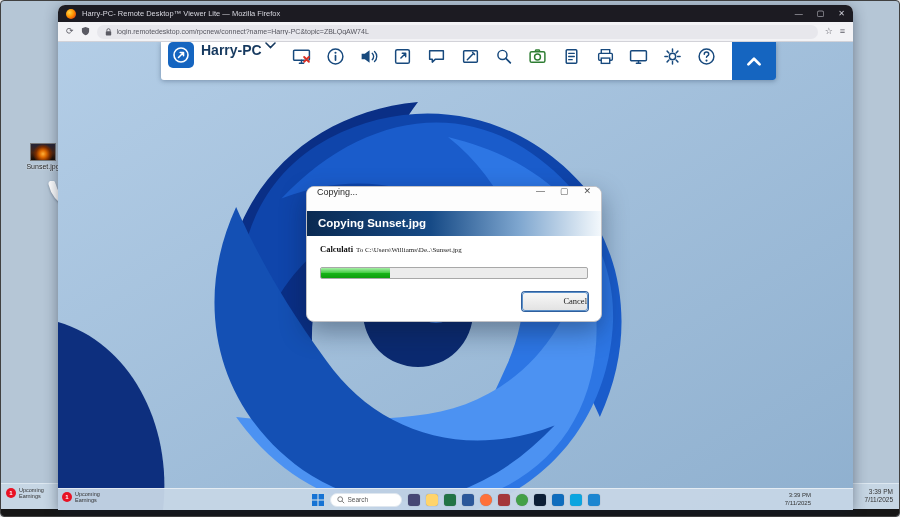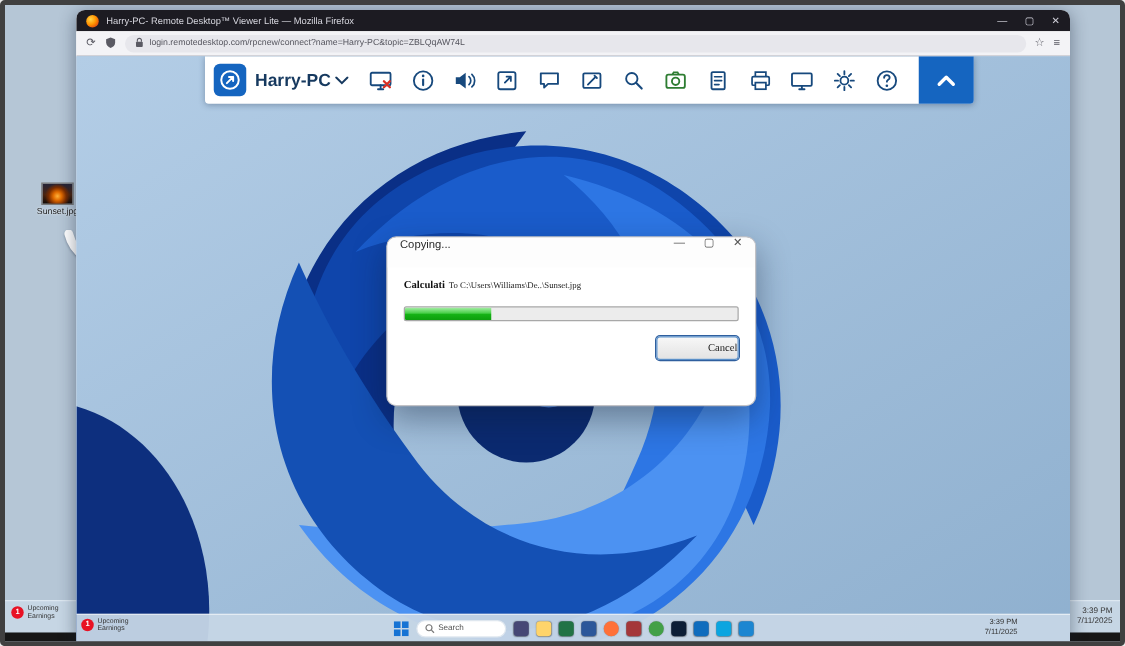--- a/index.html
+++ b/index.html
@@ -1,19 +1,19 @@
 <!DOCTYPE html>
 <html><head>
 <meta charset="utf-8">
 <style>
   html,body{margin:0;padding:0;background:#e8e8e8;}
   *{box-sizing:border-box;}
   .screen{position:relative;width:900px;height:517px;margin:0 auto;overflow:hidden;
           font-family:"Liberation Sans",sans-serif;background:#b5c6d6;
-          border:4px solid #404040;border-radius:4px;padding-left:40px;}
+          border:1px solid #404040;border-radius:4px;padding-left:40px;}
 
   
   .desktop-icon{position:absolute;left:18px;top:142px;width:48px;text-align:center;z-index:1;cursor:default;}
   .desktop-icon .thumb{width:26px;height:18px;margin:0 auto;border:1px solid #777;
      background:
        radial-gradient(circle at 50% 62%, #ffb23a 0%, #e06a00 22%, #7a2d00 45%, rgba(0,0,0,0) 65%),
        linear-gradient(#242438 0%, #4a2410 55%, #120a05 100%);}
   .desktop-icon .label{font-size:7px;color:#1d1d1d;margin-top:2px;text-shadow:0 0 2px #fff;}
   .drag-arrow{position:absolute;left:44px;top:180px;z-index:1;filter:drop-shadow(0 1px 1px rgba(60,70,90,.45));}
 
@@ -40,21 +40,21 @@
       padding:0 8px;gap:7px;}
   .nicon{font-size:9px;color:#5a5a63;line-height:1;cursor:pointer;}
   .urlbar{flex:1;height:14px;background:#e7e7ec;border-radius:7px;display:flex;align-items:center;
       gap:4px;padding:0 7px;cursor:text;}
   .urlbar .url{font-size:7px;color:#55555e;white-space:nowrap;overflow:hidden;}
   .content{position:relative;height:468px;overflow:hidden;background:#9fbcd8;}
   .wallpaper{position:absolute;inset:0;}
 
   
   .rd-toolbar{position:absolute;left:103px;top:0;width:615px;height:38px;background:#fff;z-index:4;
-      display:flex;align-items:center;padding-left:7px;border-radius:0 0 3px 3px;
+      display:flex;align-items:flex-start;padding-left:7px;border-radius:0 0 3px 3px;
       box-shadow:0 1px 5px rgba(20,40,70,.35);}
   .rd-logo{width:26px;height:26px;border-radius:5px;background:#1565c0;display:flex;align-items:center;
       justify-content:center;flex:0 0 auto;}
   .hostname{font-size:14px;font-weight:bold;color:#16395f;margin-left:7px;cursor:pointer;white-space:nowrap;}
   .chev-down{margin-left:3px;cursor:pointer;display:flex;align-items:center;}
   .tool-icons{flex:1;display:flex;justify-content:space-evenly;align-items:center;padding:0 6px;}
   .ti{width:28px;height:28px;display:flex;align-items:center;justify-content:center;cursor:pointer;border-radius:3px;}
   .collapse-btn{width:44px;height:38px;background:#1565c0;display:flex;align-items:center;justify-content:center;
       cursor:pointer;border-radius:0 0 3px 0;flex:0 0 auto;}
 
@@ -288,20 +288,21 @@
 
       <div class="dialog">
         <div class="dlg-titlebar">
           <span class="dlg-title">Copying...</span>
           <span class="dlg-controls">
             <span>—</span>
             <span>▢</span>
             <span>✕</span>
           </span>
         </div>
+        <div class="dlg-header">Copying Sunset.jpg</div>
         <div class="dlg-body">
           <div class="status-line">
             <span class="status-primary">Calculati</span>
             <span class="status-path">To C:\Users\Williams\De..\Sunset.jpg</span>
           </div>
           <div class="progress-track">
             <div class="progress-fill" style="width: 26%;"></div>
           </div>
           <div class="dlg-footer">
             <span class="cancel-btn">Cancel</span>

